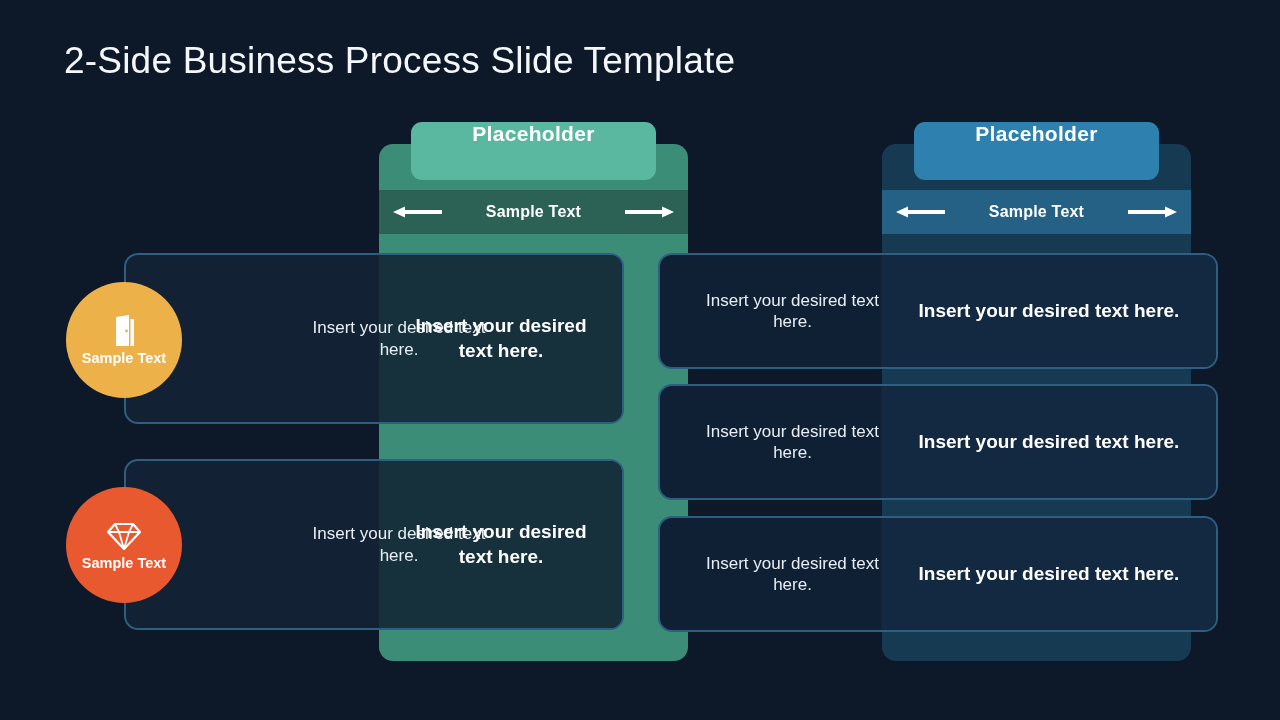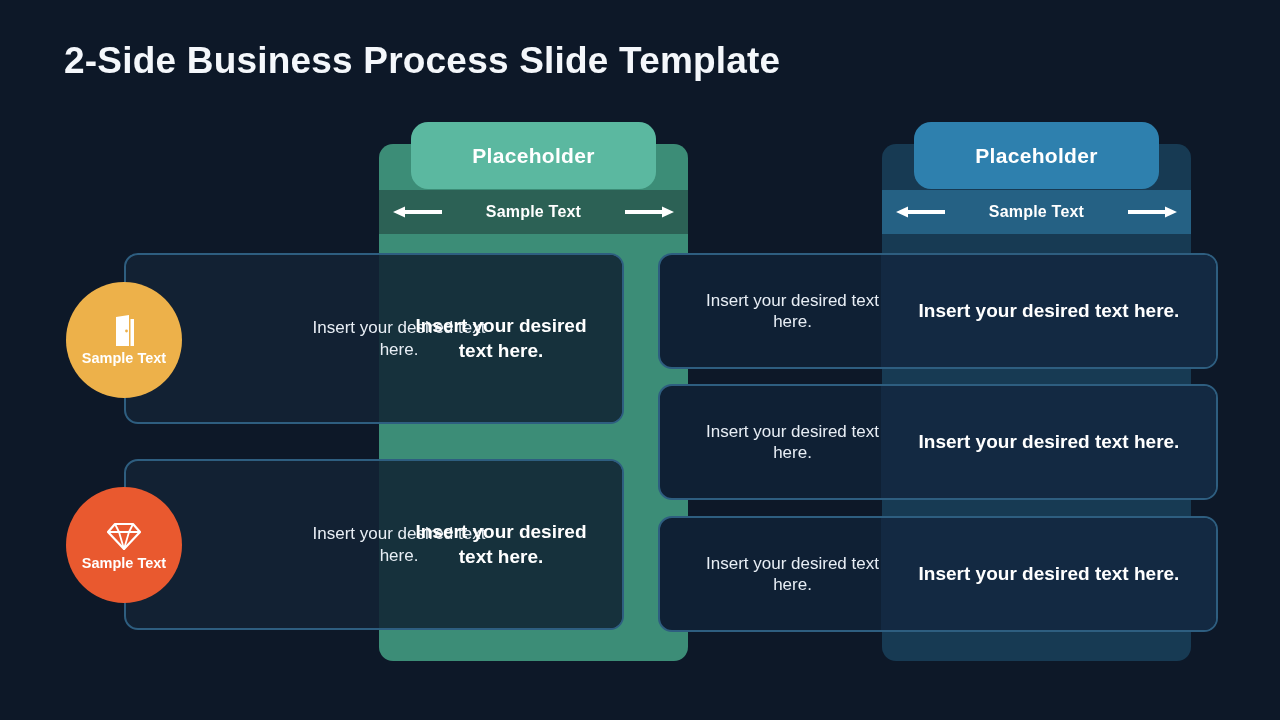--- a/index.html
+++ b/index.html
@@ -15,21 +15,21 @@
     font-family: "Liberation Sans", sans-serif;
     color: #ffffff;
   }
 
   
   .slide-title {
     position: absolute;
     left: 64px;
     top: 40px;
     font-size: 37px;
-    font-weight: 700;
+    font-weight: 400;
     letter-spacing: 0.2px;
     color: #f4f7fb;
     white-space: nowrap;
   }
 
   
   .column {
     position: absolute;
     border-radius: 14px;
   }
@@ -46,24 +46,23 @@
     width: 309px;
     height: 517px;
     background: #173a53;
   }
 
   
   .placeholder-pill {
     position: absolute;
     top: 122px;
     width: 245px;
-    height: 67px;
-    border-radius: 17px;
-    display: flex;
-    align-items: center;
+    height: 58px;
+    border-radius: 11px;
+    display: flex;
     justify-content: center;
     font-size: 21px;
     font-weight: bold;
     letter-spacing: 0.3px;
     z-index: 6;
   }
   .pill-green { left: 411px; background: #5bb8a0; }
   .pill-blue  { left: 914px; background: #2e80ae; }
 
   

